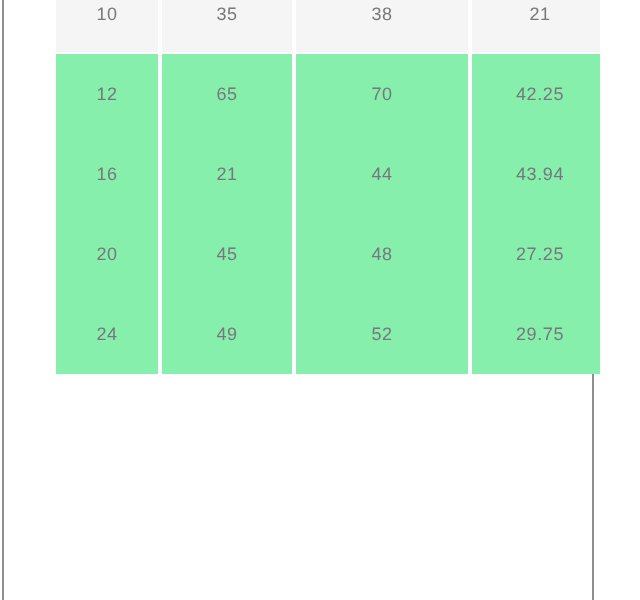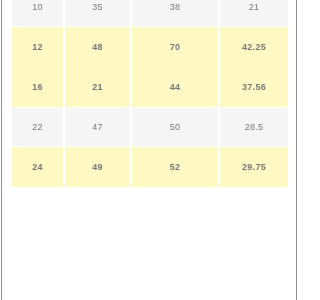--- a/index.html
+++ b/index.html
@@ -28,21 +28,21 @@
     width: 1px;
     height: 300px;
     background: #8f8f8f;
   }
   .edge-rule.left  { left: 1px; }
   .edge-rule.right { left: 296px; }
 
   
   .table-viewport {
     position: absolute;
-    left: 12px;
+    left: 28px;
     top: 0;
     width: 276px;
     height: 284px;
     overflow: hidden;
   }
 
   table.data-grid {
     border-collapse: collapse;
     table-layout: fixed;
     width: 276px;
@@ -68,21 +68,21 @@
     padding: 0;
     
     border-left: 2px solid #ffffff;
     border-right: 2px solid #ffffff;
     white-space: nowrap;
   }
   table.data-grid td:first-child { border-left: 0; }
   table.data-grid td:last-child  { border-right: 0; }
 
   table.data-grid tr.row-odd  td { background: #f5f5f5; }
-  table.data-grid tr.row-even td { background: #fef9c3; font-weight: bold; }
+  table.data-grid tr.row-even td { background: #86efac; }
 
   
   table.data-grid tr.row-odd td {
     box-shadow: inset 0 1px 0 #ffffff, inset 0 -1px 0 #ffffff;
   }
 </style>
 </head>
 <body>
 
 <div id="page">
@@ -100,35 +100,35 @@
       </colgroup>
       <tbody>
           <tr class="row-odd">
             <td>10</td>
             <td>35</td>
             <td>38</td>
             <td>21</td>
           </tr>
           <tr class="row-even">
             <td>12</td>
-            <td>48</td>
+            <td>65</td>
             <td>70</td>
             <td>42.25</td>
           </tr>
           <tr class="row-even">
             <td>16</td>
             <td>21</td>
             <td>44</td>
-            <td>37.56</td>
+            <td>43.94</td>
           </tr>
-          <tr class="row-odd">
-            <td>22</td>
-            <td>47</td>
-            <td>50</td>
-            <td>28.5</td>
+          <tr class="row-even">
+            <td>20</td>
+            <td>45</td>
+            <td>48</td>
+            <td>27.25</td>
           </tr>
           <tr class="row-even">
             <td>24</td>
             <td>49</td>
             <td>52</td>
             <td>29.75</td>
           </tr>
         </tbody>
     </table>
   </div>

